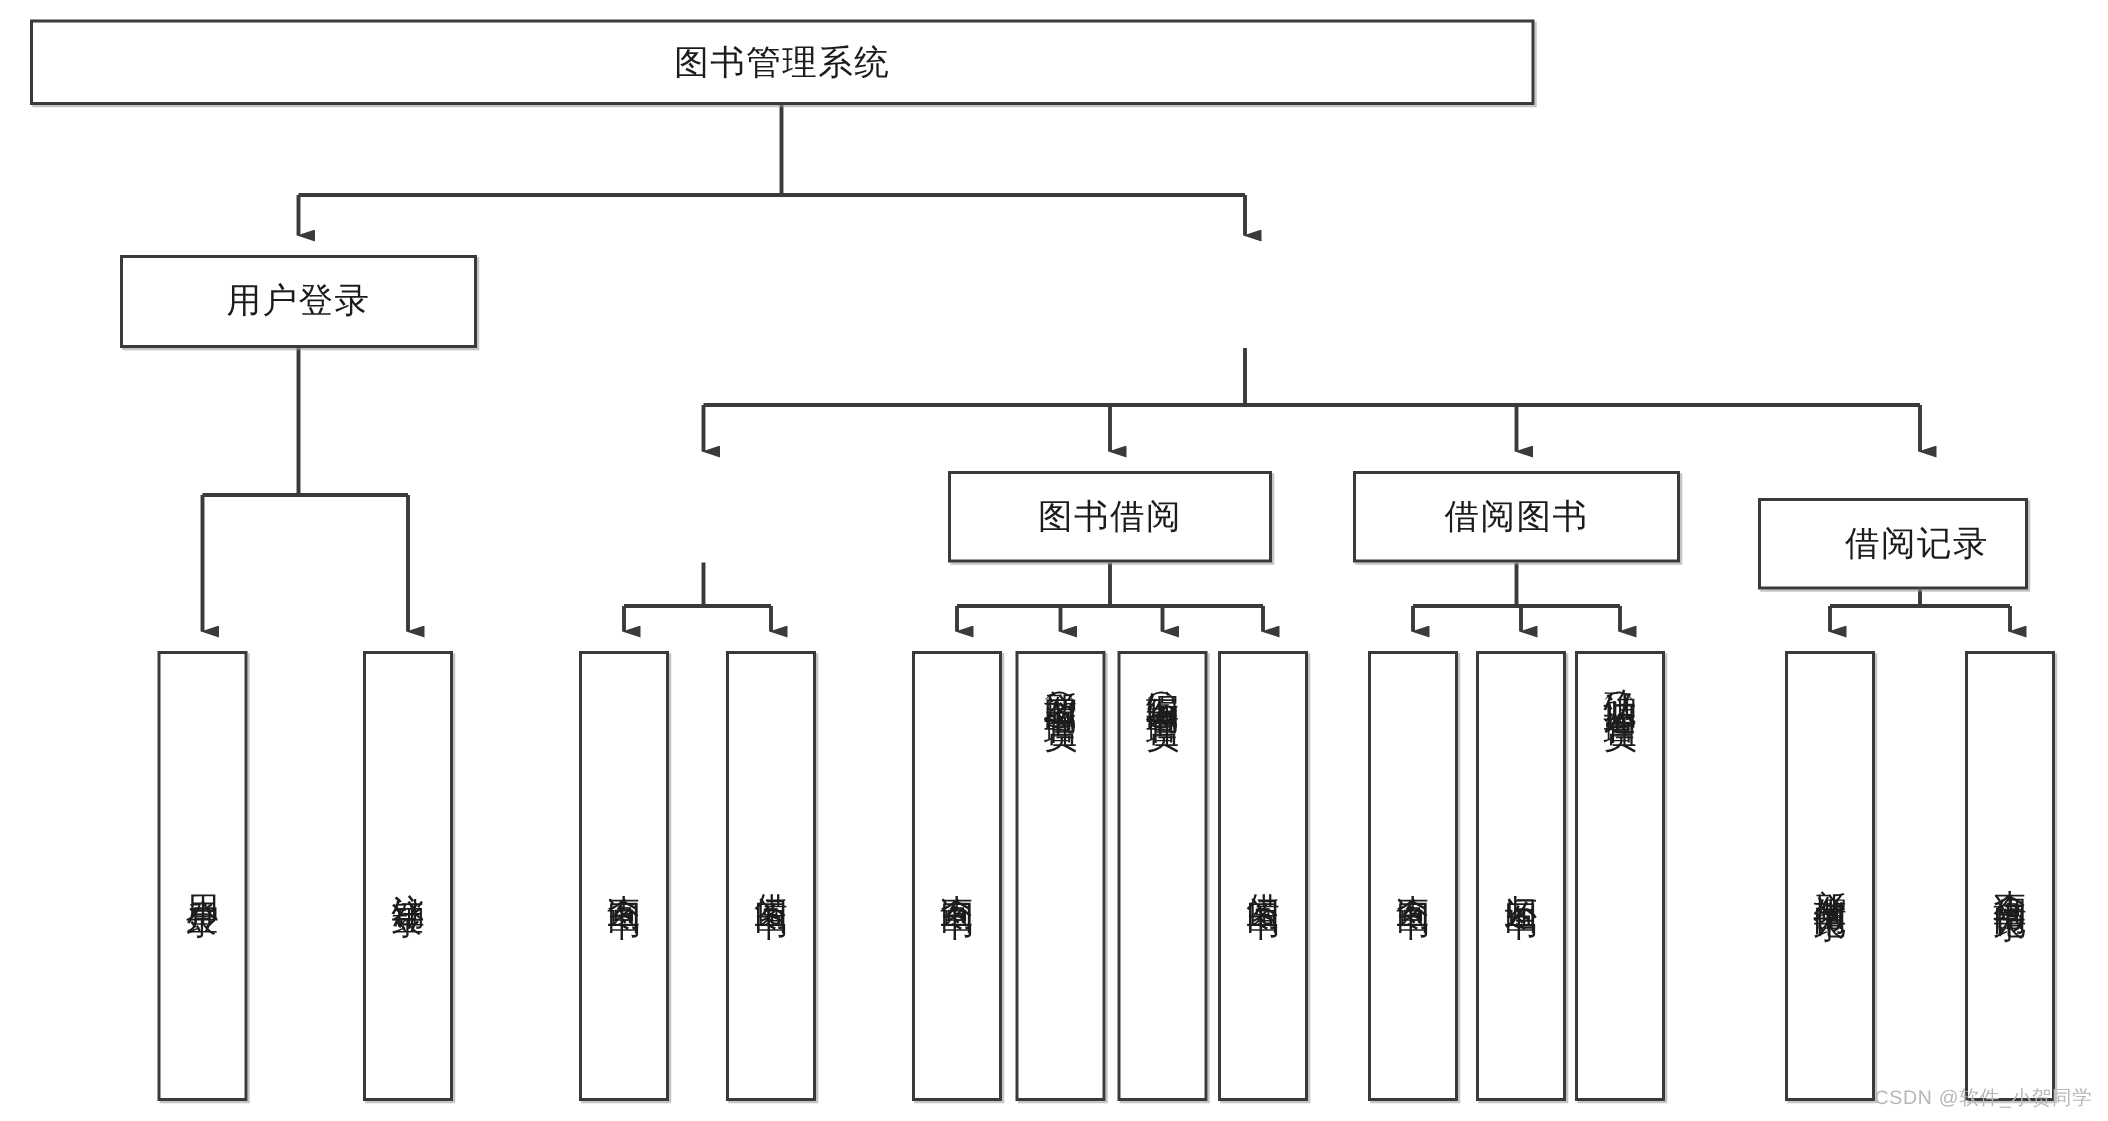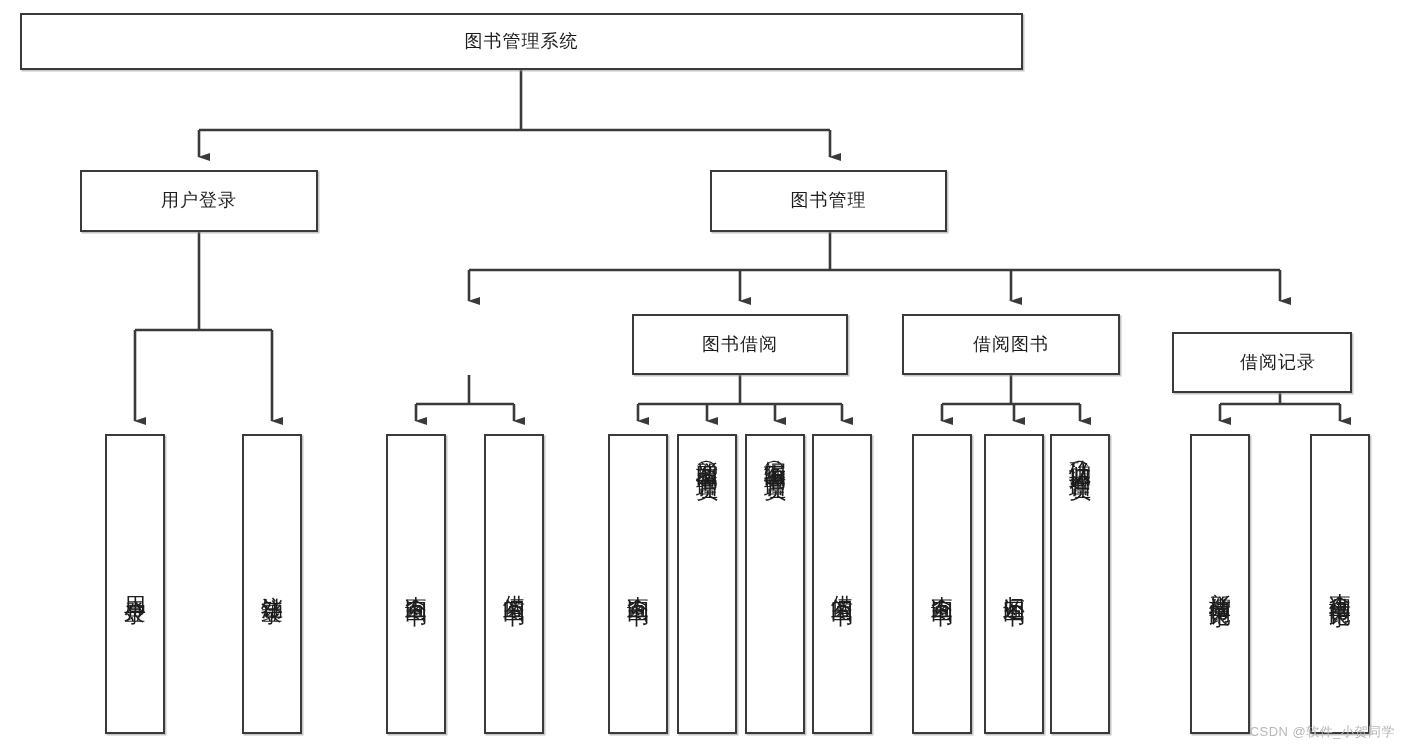--- a/index.html
+++ b/index.html
@@ -30,21 +30,21 @@
     position: absolute;
     box-sizing: border-box;
     border: 2.5px solid #3a3a3a;
     background: #ffffff;
     display: flex;
     align-items: center;
     justify-content: center;
     box-shadow: 1.5px 1.5px 0 0 rgba(150,150,150,0.55);
   }
   .node .label {
-    font-size: 18px;
+    font-size: 23px;
     line-height: 1.1;
     letter-spacing: 1px;
     color: #1c1c1c;
     white-space: nowrap;
   }
   
   .leaf {
     position: absolute;
     box-sizing: border-box;
     border: 2.5px solid #3a3a3a;
@@ -130,23 +130,20 @@
     </g>
   </svg>
 
   <div class="node" style="left:20px; top:13px; width:1003px; height:57px;">
     <span class="label">图书管理系统</span>
   </div>
 
   <div class="node" style="left:80px; top:170px; width:238px; height:62px;">
     <span class="label">用户登录</span>
   </div>
-  <div class="node" style="left:710px; top:170px; width:237px; height:62px;">
-    <span class="label">图书管理</span>
-  </div>
 
   <div class="node" style="left:632px; top:314px; width:216px; height:61px;">
     <span class="label">图书借阅</span>
   </div>
   <div class="node" style="left:902px; top:314px; width:218px; height:61px;">
     <span class="label">借阅图书</span>
   </div>
   <div class="node" style="left:1172px; top:332px; width:180px; height:61px;padding-left:32px;">
     <span class="label">借阅记录</span>
   </div>

